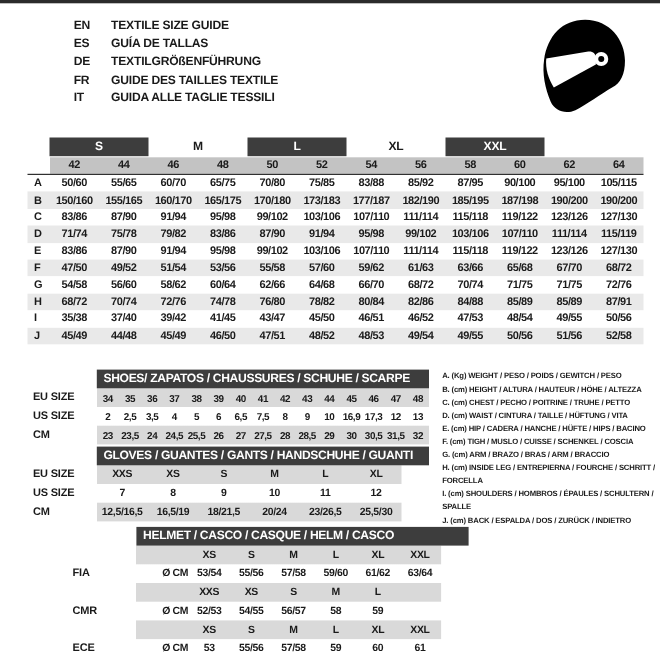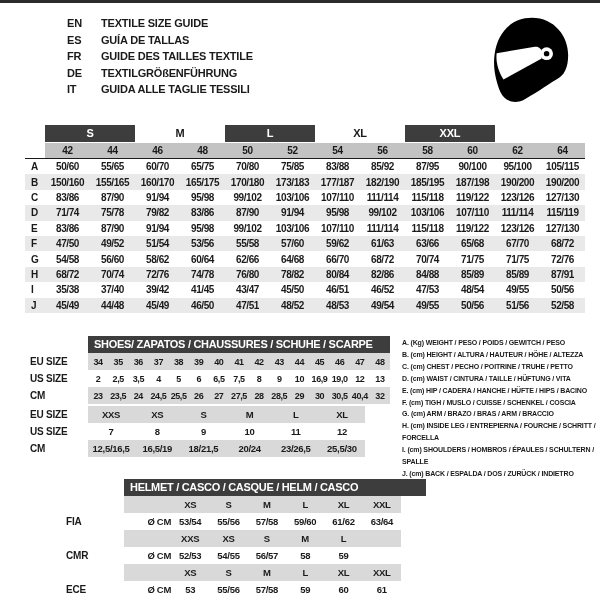--- a/index.html
+++ b/index.html
@@ -51,26 +51,26 @@
 <div class="lang-block">
     <div class="lang-row">
       <div class="lang-code">EN</div>
       <div class="lang-title">TEXTILE SIZE GUIDE</div>
     </div>
     <div class="lang-row">
       <div class="lang-code">ES</div>
       <div class="lang-title">GUÍA DE TALLAS</div>
     </div>
     <div class="lang-row">
+      <div class="lang-code">DE</div>
+      <div class="lang-title">TEXTILGRÖßENFÜHRUNG</div>
+    </div>
+    <div class="lang-row">
       <div class="lang-code">FR</div>
       <div class="lang-title">GUIDE DES TAILLES TEXTILE</div>
-    </div>
-    <div class="lang-row">
-      <div class="lang-code">DE</div>
-      <div class="lang-title">TEXTILGRÖßENFÜHRUNG</div>
     </div>
     <div class="lang-row">
       <div class="lang-code">IT</div>
       <div class="lang-title">GUIDA ALLE TAGLIE TESSILI</div>
     </div>
   </div>
 
 <div class="helmet-icon">
   <svg viewBox="0 0 100 100" width="98" height="98" aria-hidden="true">
     <path fill="#000000" d="M55,7 C78,7 92,26 92,45 C92,58 88,66 80,70 C70,76 56,86 46,91 C37,95 27,92 23,83 C18,71 15,57 17,44 C20,22 34,7 55,7 Z"></path>
@@ -288,46 +288,50 @@
         <div class="cell">3,5</div>
         <div class="cell">4</div>
         <div class="cell">5</div>
         <div class="cell">6</div>
         <div class="cell">6,5</div>
         <div class="cell">7,5</div>
         <div class="cell">8</div>
         <div class="cell">9</div>
         <div class="cell">10</div>
         <div class="cell">16,9</div>
-        <div class="cell">19,0</div>
+        <div class="cell">17,3</div>
         <div class="cell">12</div>
         <div class="cell">13</div>
       </div>
       <div class="s-row shaded">
         <div class="row-label">CM</div>
         <div class="cell">23</div>
         <div class="cell">23,5</div>
         <div class="cell">24</div>
         <div class="cell">24,5</div>
         <div class="cell">25,5</div>
         <div class="cell">26</div>
         <div class="cell">27</div>
         <div class="cell">27,5</div>
         <div class="cell">28</div>
         <div class="cell">28,5</div>
         <div class="cell">29</div>
         <div class="cell">30</div>
         <div class="cell">30,5</div>
-        <div class="cell">40,4</div>
+        <div class="cell">31,5</div>
         <div class="cell">32</div>
       </div>
     </div>
 </div>
 
 <div class="sub" style="top:403px;">
+  <div class="sub-header">
+    <div></div>
+    <div class="box">GLOVES / GUANTES / GANTS / HANDSCHUHE / GUANTI</div>
+  </div>
   <div>
       <div class="g-row shaded">
         <div class="row-label">EU SIZE</div>
         <div class="cell">XXS</div>
         <div class="cell">XS</div>
         <div class="cell">S</div>
         <div class="cell">M</div>
         <div class="cell">L</div>
         <div class="cell">XL</div>
       </div>

